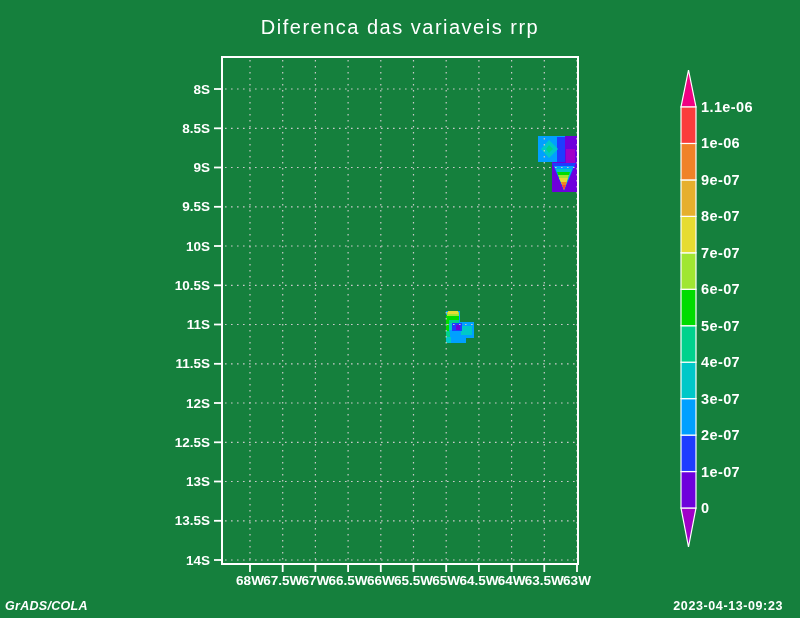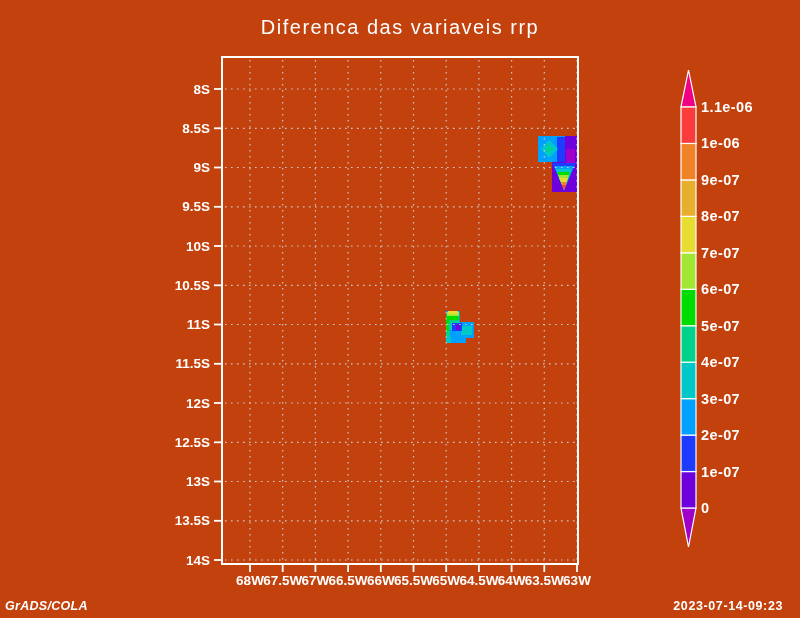--- a/index.html
+++ b/index.html
@@ -1,19 +1,19 @@
 <!DOCTYPE html>
 <html><head>
 <meta charset="utf-8">
 <style>
   html,body{margin:0;padding:0;background:#000;}
   .screen{
     position:relative;
     width:800px;height:618px;
-    background:#c2410c;
+    background:#15803d;
     overflow:hidden;
     font-family:"Liberation Sans",sans-serif;
   }
   .chart-title{
     position:absolute;
     left:222px;top:16px;width:356px;
     text-align:center;
     color:#fff;
     font-size:20px;
     font-weight:400;
@@ -177,14 +177,14 @@
         <text x="701" y="294.27272727272725">6e-07</text>
         <text x="701" y="330.72727272727275">5e-07</text>
         <text x="701" y="367.1818181818182">4e-07</text>
         <text x="701" y="403.6363636363636">3e-07</text>
         <text x="701" y="440.09090909090907">2e-07</text>
         <text x="701" y="476.5454545454545">1e-07</text>
         <text x="701" y="513">0</text>
       </g>
     </svg>
   <div class="footer-left">GrADS/COLA</div>
-  <div class="footer-right">2023-07-14-09:23</div>
+  <div class="footer-right">2023-04-13-09:23</div>
 </div>
 
 </body></html>

